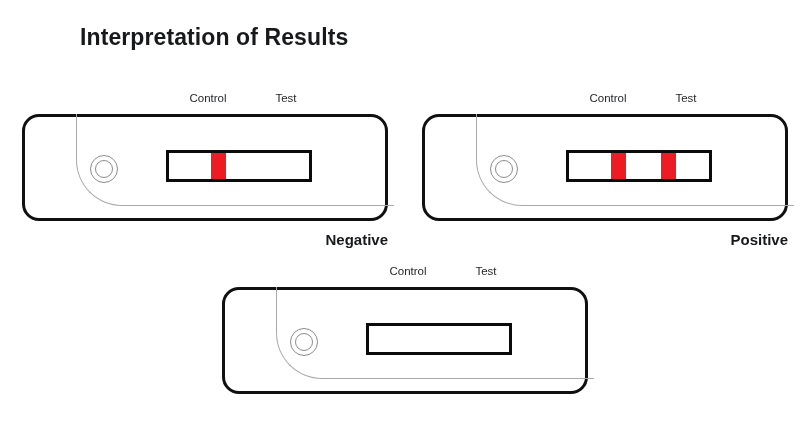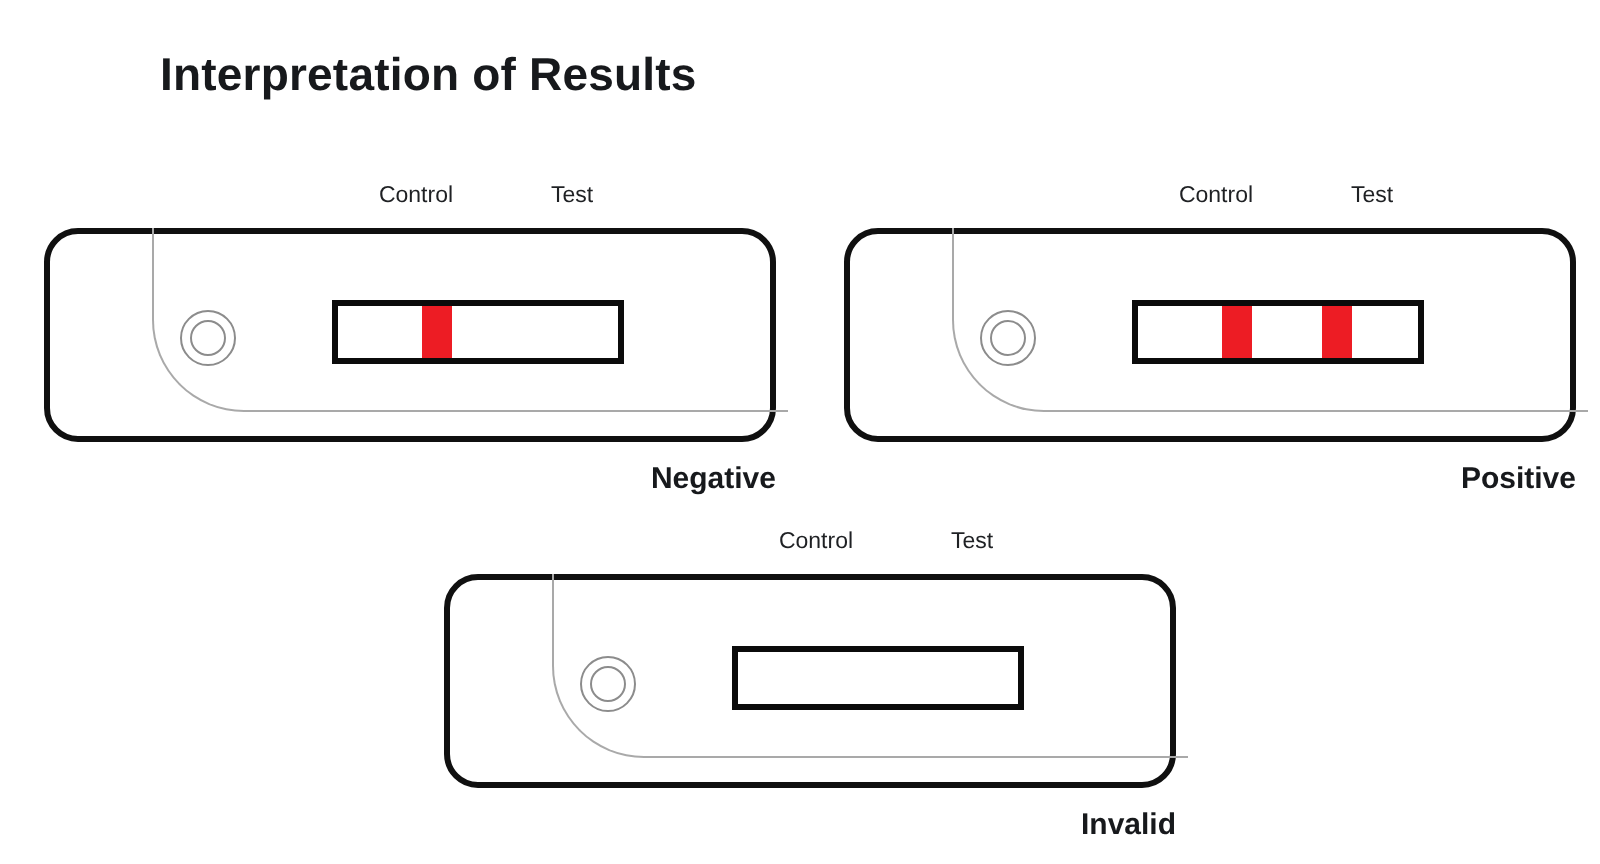--- a/index.html
+++ b/index.html
@@ -181,14 +181,13 @@
     <span class="strip-label control">Control</span>
     <span class="strip-label test">Test</span>
   </div>
 
   <div class="cassette">
     <div class="contour"></div>
     <div class="sample-well"></div>
     <div class="result-window"></div>
   </div>
 
-  <div class="caption">Invalid</div>
 </div>
 
 </body></html>

